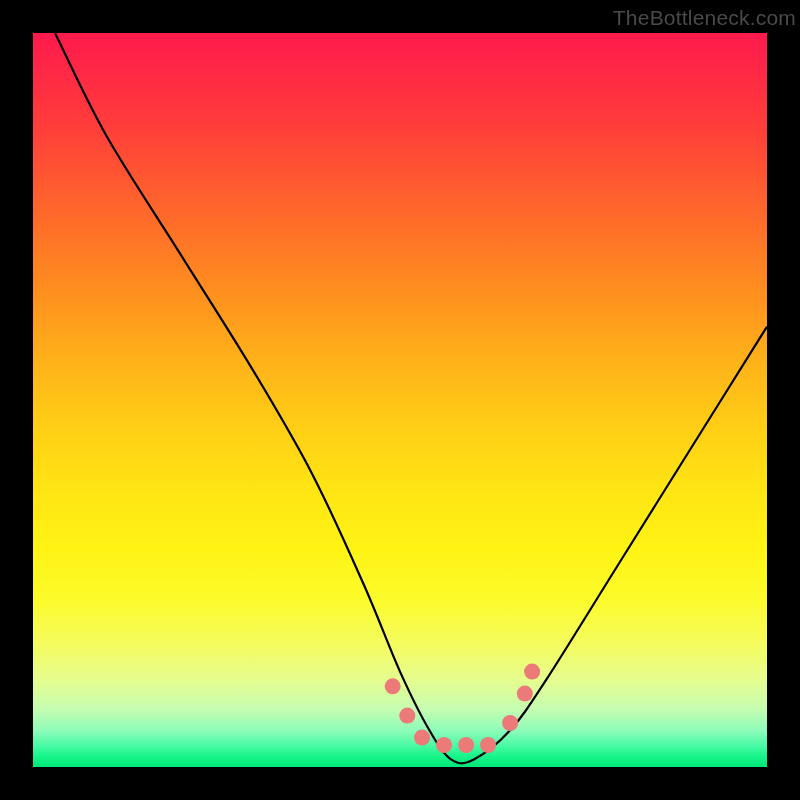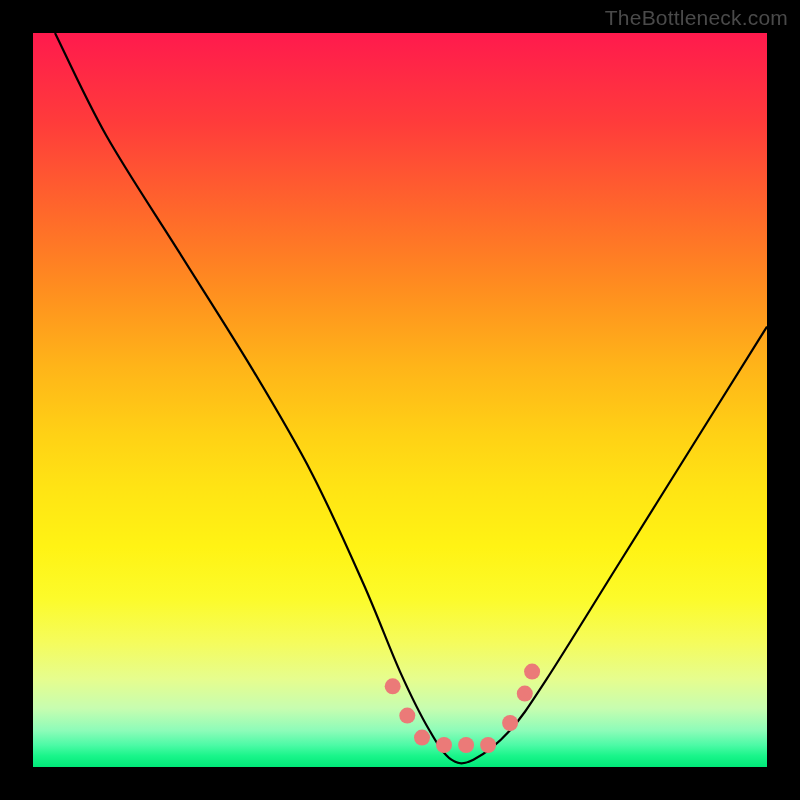--- a/index.html
+++ b/index.html
@@ -48,21 +48,21 @@
     position: absolute;
     left: 0;
     top: 0;
     width: 734px;
     height: 734px;
     overflow: visible;
   }
   .attribution {
     position: absolute;
     top: 6px;
-    right: 12px;
+    right: 4px;
     color: #4a4a4a;
     font-size: 21px;
     font-weight: 500;
     letter-spacing: 0.2px;
     user-select: none;
   }
 </style>
 </head>
 <body>
 

